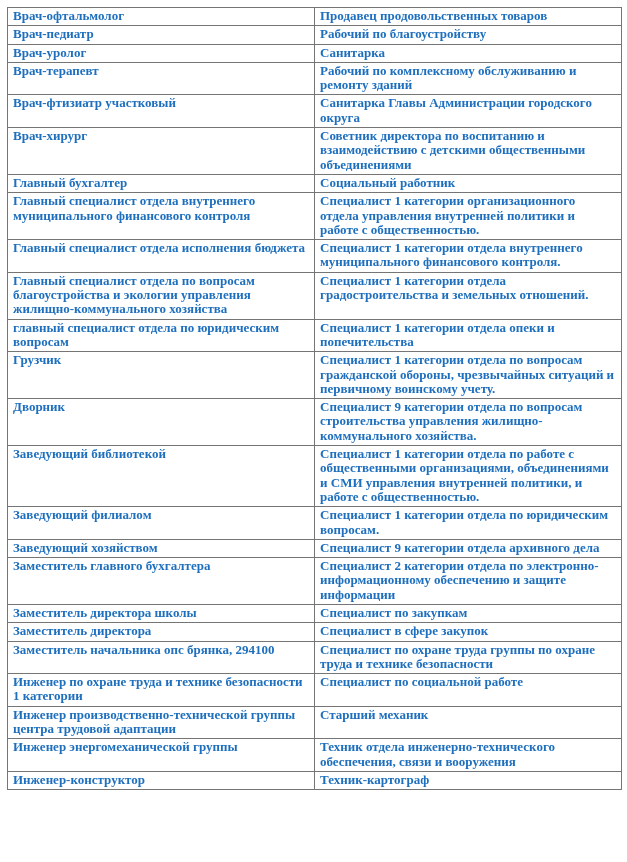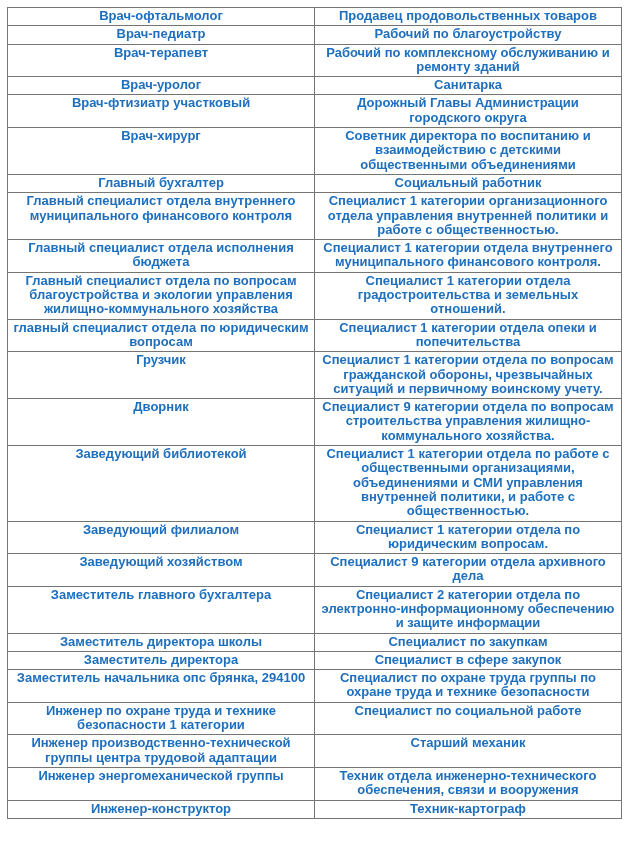--- a/index.html
+++ b/index.html
@@ -10,22 +10,21 @@
   * { margin: 0; padding: 0; box-sizing: border-box; }
   html, body {
     background: var(--page-bg);
   }
   .page {
     position: relative;
     width: 627px;
     height: 862px;
     background: var(--page-bg);
     overflow: hidden;
-    font-family: Liberation Sans, sans-serif;
-    text-align: center;
+    font-family: Liberation Serif, serif;
   }
   table.jobs {
     position: absolute;
     left: 7px;
     top: 7px;
     width: 615px;
     border-collapse: collapse;
     table-layout: fixed;
   }
   table.jobs td {
@@ -50,32 +49,32 @@
     <td>Врач-офтальмолог</td>
     <td>Продавец продовольственных товаров</td>
   </tr>
 
   <tr>
     <td>Врач-педиатр</td>
     <td>Рабочий по благоустройству</td>
   </tr>
 
   <tr>
+    <td>Врач-уролог</td>
+    <td>Санитарка</td>
+  </tr>
+
+  <tr>
     <td>Врач-терапевт</td>
     <td>Рабочий по комплексному обслуживанию и ремонту зданий</td>
   </tr>
 
   <tr>
-    <td>Врач-уролог</td>
-    <td>Санитарка</td>
-  </tr>
-
-  <tr>
     <td>Врач-фтизиатр участковый</td>
-    <td>Дорожный Главы Администрации городского округа</td>
+    <td>Санитарка Главы Администрации городского округа</td>
   </tr>
 
   <tr>
     <td>Врач-хирург</td>
     <td>Советник директора по воспитанию и взаимодействию с детскими общественными объединениями</td>
   </tr>
 
   <tr>
     <td>Главный бухгалтер</td>
     <td>Социальный работник</td>

